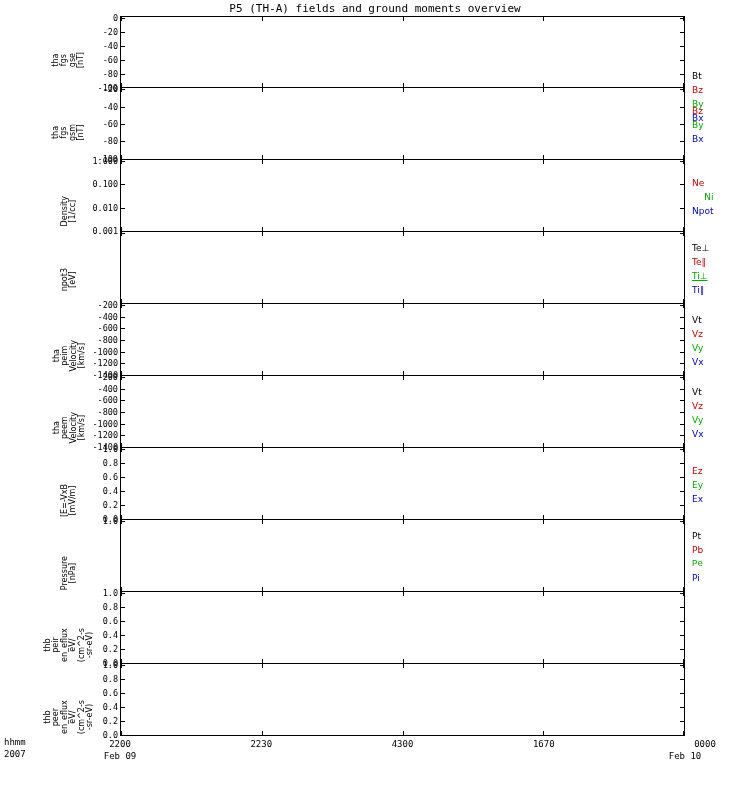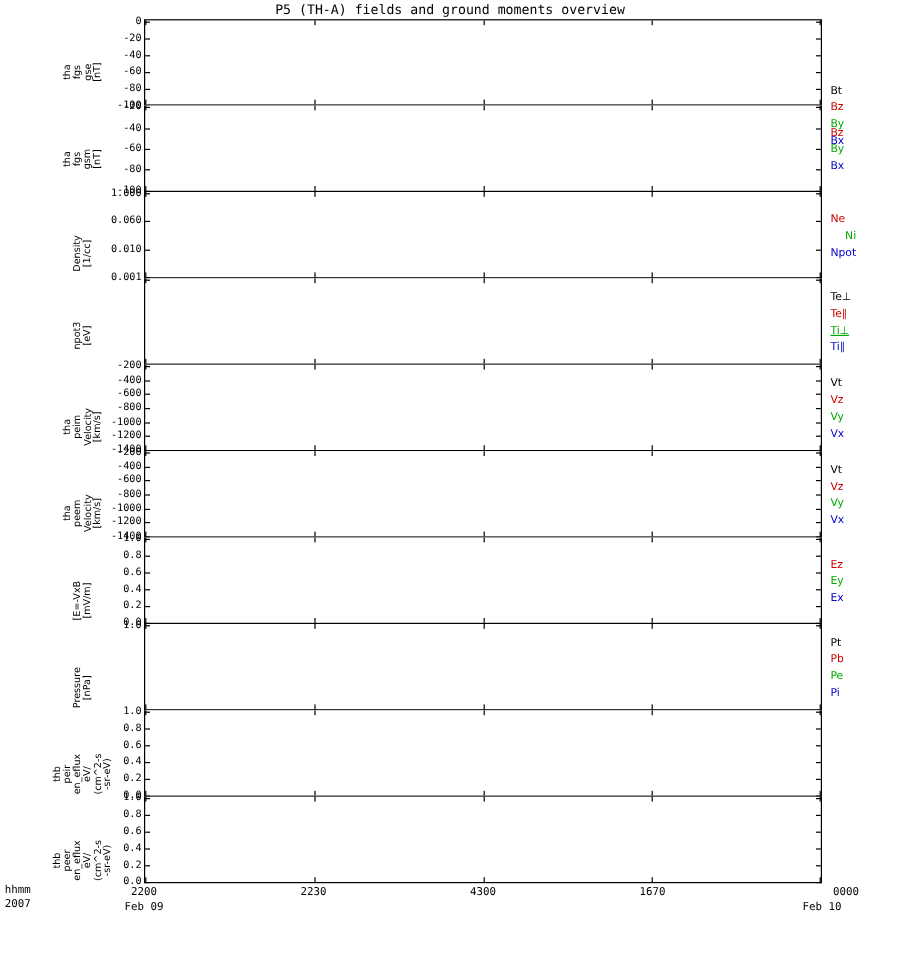--- a/index.html
+++ b/index.html
@@ -261,21 +261,21 @@
           <div class="tick-h right" style="top: 1.44px;"></div>
           <div class="tick-h " style="top: 24.48px;"></div>
           <div class="tick-h right" style="top: 24.48px;"></div>
           <div class="tick-h " style="top: 47.52px;"></div>
           <div class="tick-h right" style="top: 47.52px;"></div>
           <div class="tick-h " style="top: 70.56px;"></div>
           <div class="tick-h right" style="top: 70.56px;"></div>
         </div>
         <div class="ylabels">
           <div class="ylab" style="top: 1.44px;">1.000</div>
-          <div class="ylab" style="top: 24.48px;">0.060</div>
+          <div class="ylab" style="top: 24.48px;">0.100</div>
           <div class="ylab" style="top: 47.52px;">0.010</div>
           <div class="ylab" style="top: 70.56px;">0.001</div>
         </div>
         <div class="ytitle">
           <span class="l">Density</span>
           <span class="l">[1/cc]</span>
         </div>
       </div>
       <div class="panel" style="height: 72px;">
         <div class="ticks-inner">
@@ -566,21 +566,21 @@
         <div class="lg-item" style="color: rgb(0, 0, 204); height: 14px; line-height: 14px;">Vx</div>
       </div>
       <div class="lg-group" style="top: 448px;">
         <div class="lg-item" style="color: rgb(204, 0, 0); height: 14px; line-height: 14px;">Ez</div>
         <div class="lg-item" style="color: rgb(0, 170, 0); height: 14px; line-height: 14px;">Ey</div>
         <div class="lg-item" style="color: rgb(0, 0, 204); height: 14px; line-height: 14px;">Ex</div>
       </div>
       <div class="lg-group" style="top: 513px;">
         <div class="lg-item" style="color: rgb(0, 0, 0); height: 14px; line-height: 14px;">Pt</div>
         <div class="lg-item" style="color: rgb(204, 0, 0); height: 14px; line-height: 14px;">Pb</div>
-        <div class="lg-item" style="color: rgb(0, 170, 0); height: 14px; line-height: 14px;">Pe</div>
+        <div class="lg-item" style="color: rgb(0, 170, 0); height: 14px; line-height: 14px; font-family: Liberation Mono, monospace;">Pe</div>
         <div class="lg-item" style="color: rgb(0, 0, 204); height: 14px; line-height: 14px;">Pi</div>
       </div>
     </div>
 
   <div id="xaxis">
       <div class="xtick-lab" style="left: 0px;">2200</div>
       <div class="xtick-lab2" style="left: 0px;">Feb 09</div>
       <div class="xtick-lab" style="left: 141.25px;">2230</div>
       <div class="xtick-lab" style="left: 282.5px;">4300</div>
       <div class="xtick-lab" style="left: 423.75px;">1670</div>

